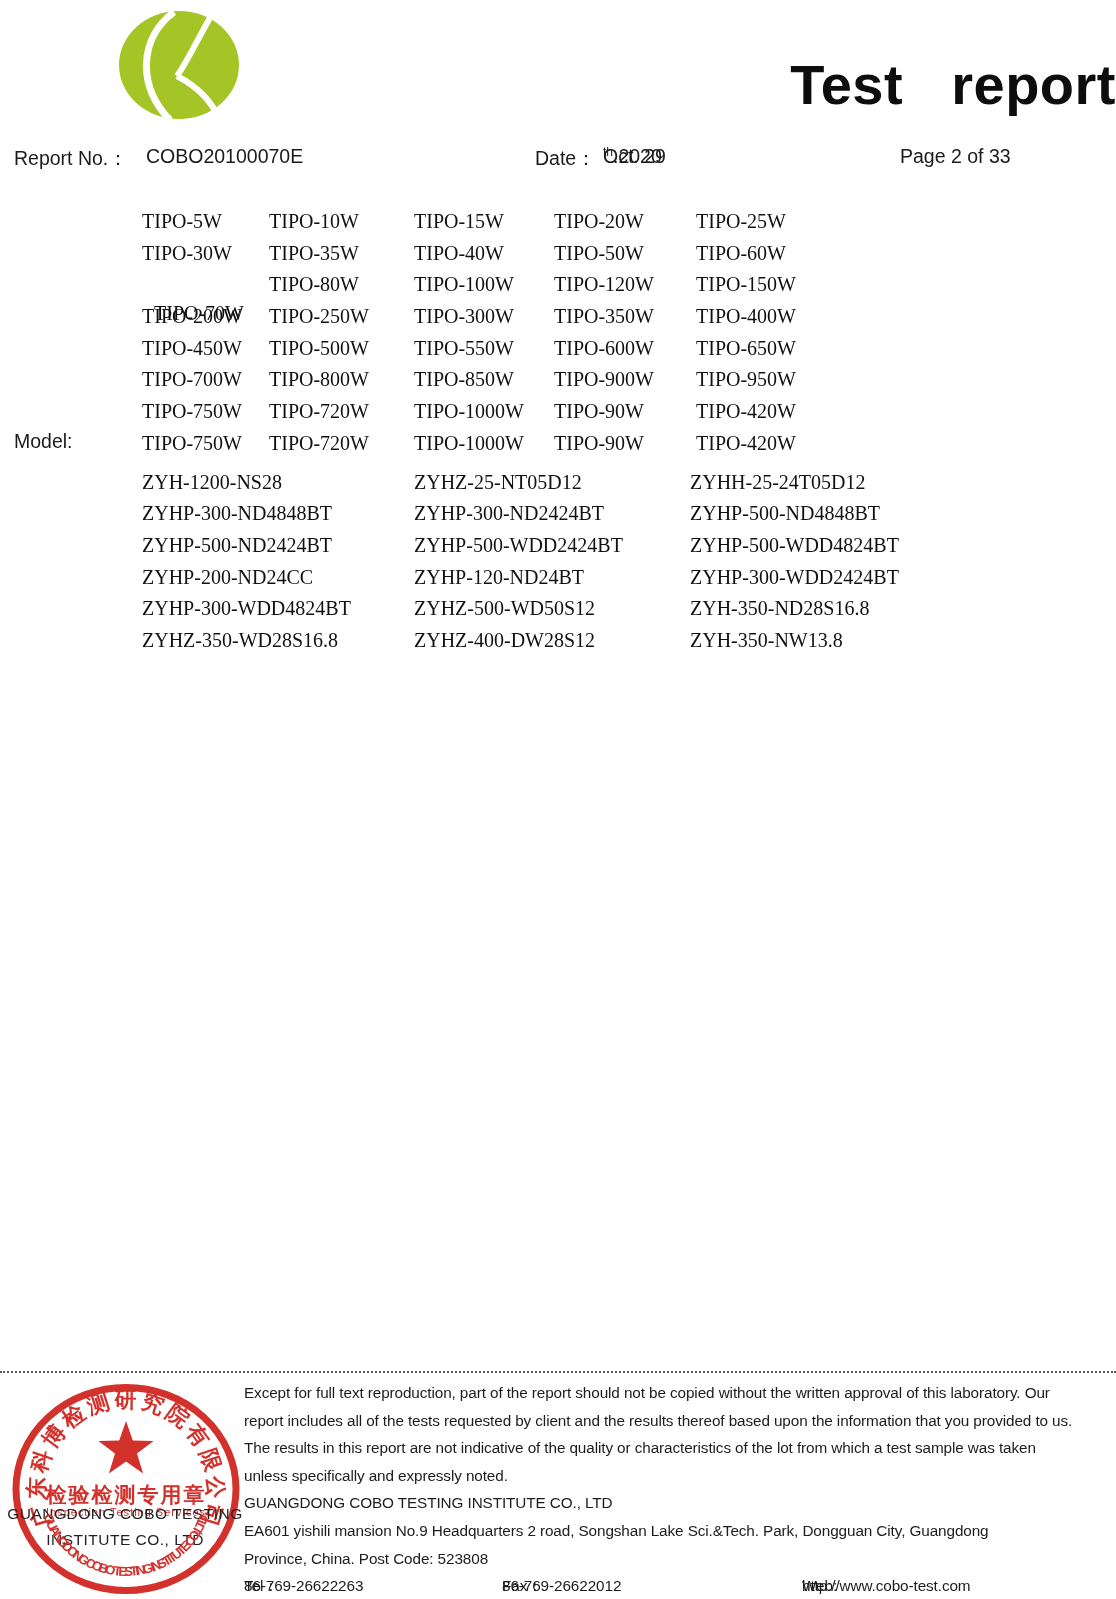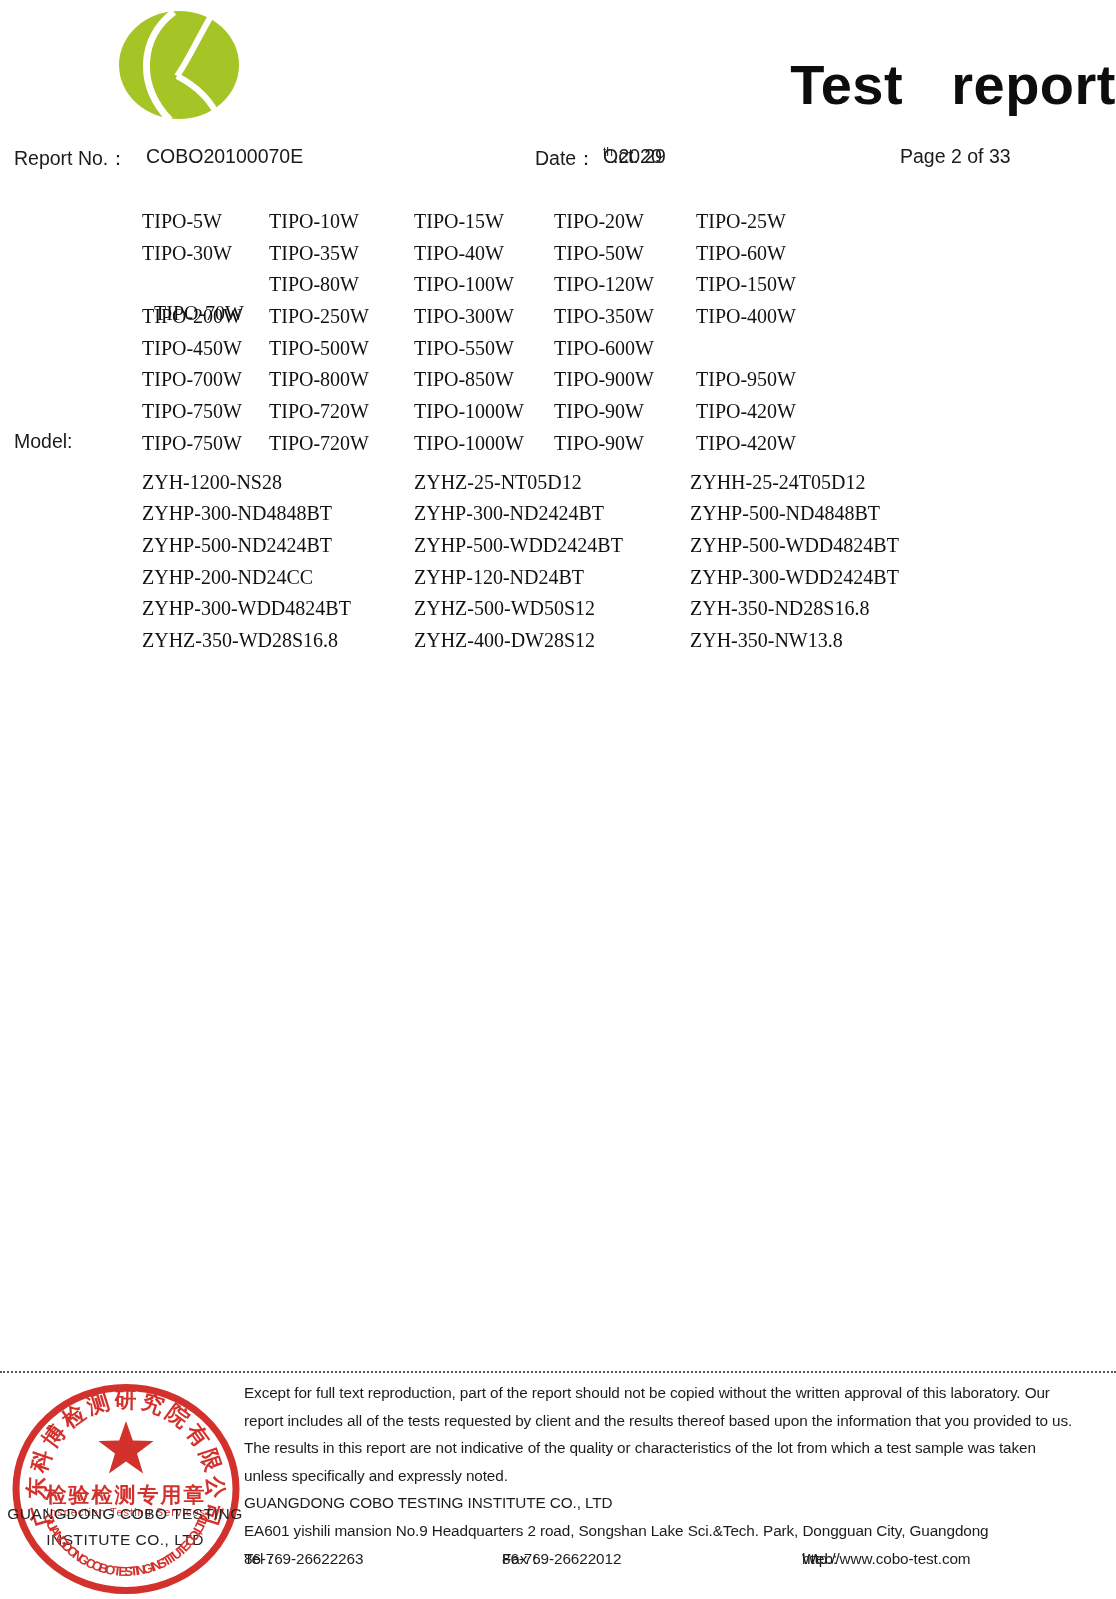--- a/index.html
+++ b/index.html
@@ -94,20 +94,21 @@
         <span class="c">TIPO-250W</span>
         <span class="c">TIPO-300W</span>
         <span class="c">TIPO-350W</span>
         <span class="c">TIPO-400W</span>
     </div>
     <div class="trow">
       <span class="c">TIPO-450W</span>
         <span class="c">TIPO-500W</span>
         <span class="c">TIPO-550W</span>
         <span class="c">TIPO-600W</span>
+        <span class="c">TIPO-650W</span>
     </div>
     <div class="trow">
       <span class="c">TIPO-700W</span>
         <span class="c">TIPO-800W</span>
         <span class="c">TIPO-850W</span>
         <span class="c">TIPO-900W</span>
         <span class="c">TIPO-950W</span>
     </div>
     <div class="trow">
       <span class="c">TIPO-750W</span>
@@ -179,20 +180,21 @@
     </text>
   </svg>
 
   <div class="ftext">
     <div>Except for full text reproduction, part of the report should not be copied without the written approval of this laboratory. Our</div>
     <div>report includes all of the tests requested by client and the results thereof based upon the information that you provided to us.</div>
     <div>The results in this report are not indicative of the quality or characteristics of the lot from which a test sample was taken</div>
     <div>unless specifically and expressly noted.</div>
     <div>GUANGDONG COBO TESTING INSTITUTE CO., LTD</div>
     <div>EA601 yishili mansion No.9 Headquarters 2 road, Songshan Lake Sci.&amp;Tech. Park, Dongguan City, Guangdong</div>
+    <div>Province, China. Post Code: 523808</div>
     <div class="telline">
       <span class="t-tel">
           <span>Tel：</span>
           <span>86-769-26622263</span>
         </span>
       <span class="t-fax">
           <span>Fax：</span>
           <span>86-769-26622012</span>
         </span>
       <span class="t-web">

